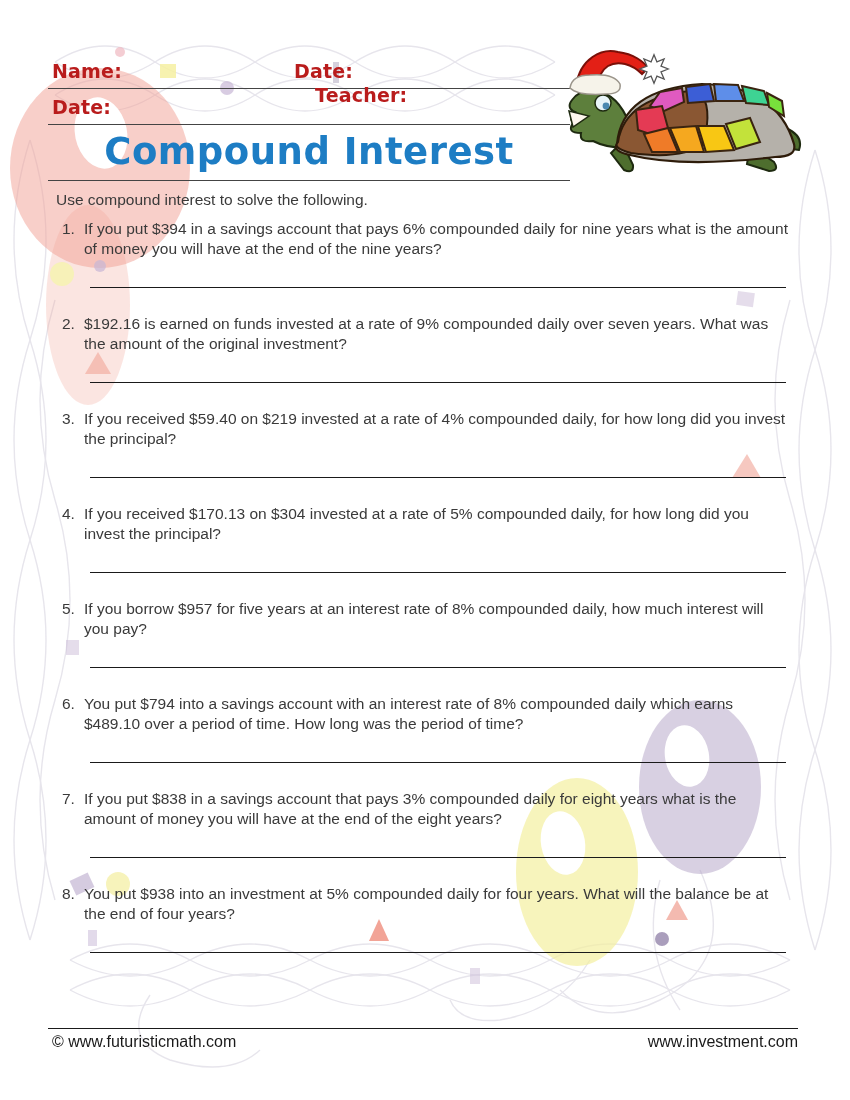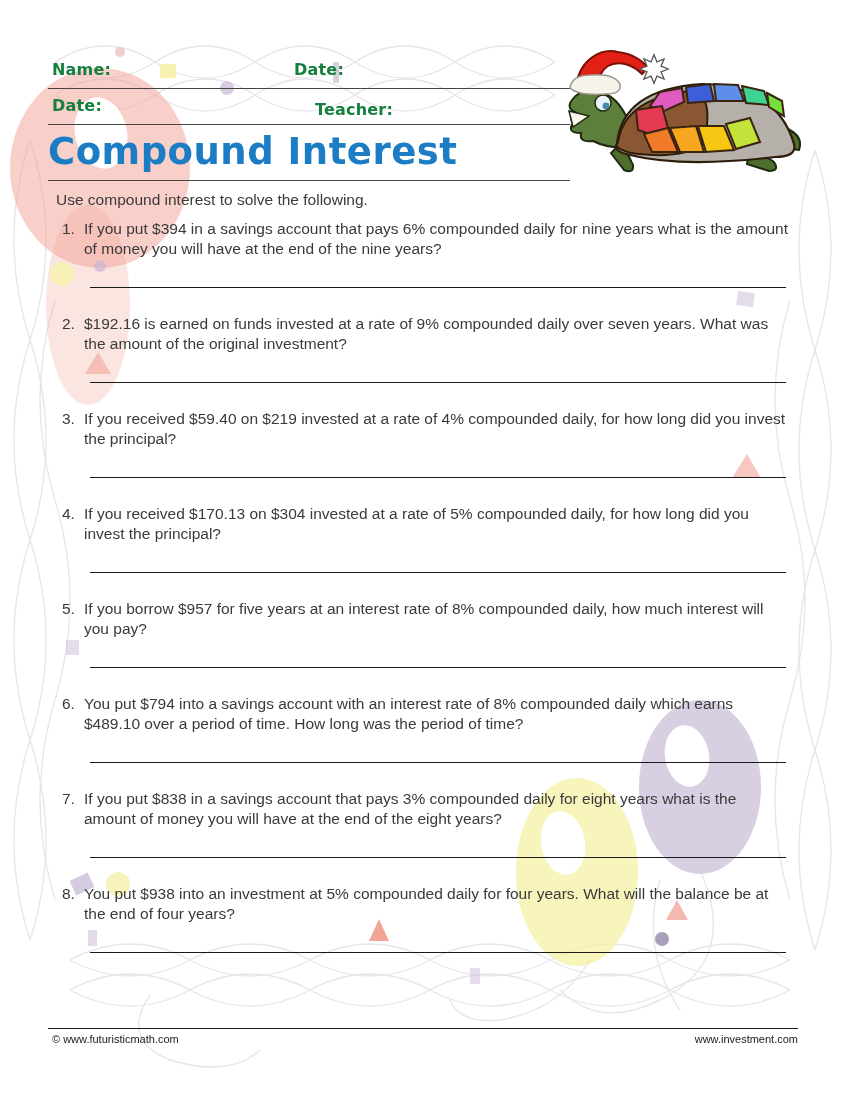--- a/index.html
+++ b/index.html
@@ -7,26 +7,26 @@
     width:850px;height:1100px;position:relative;overflow:hidden;
     background:#ffffff;
     font-family:"Liberation Sans", sans-serif;
   }
   .bg-watermark{position:absolute;left:0;top:0;z-index:0;}
 
   
   .field-label{
     position:absolute;z-index:2;
     font-family:"DejaVu Sans", sans-serif;
-    font-size:16px;font-weight:bold;color:#15803d;letter-spacing:0.2px;
+    font-size:19px;font-weight:bold;color:#b91c1c;letter-spacing:0.2px;
   }
   .hline{position:absolute;z-index:2;height:0;border-top:1.2px solid #444;}
   .worksheet-title{
     position:absolute;z-index:2;left:48px;top:130px;width:522px;
-    text-align:left;
+    text-align:center;
     font-family:"DejaVu Sans", sans-serif;
     font-size:37px;font-weight:bold;color:#1d7dc4;letter-spacing:0.5px;
   }
   .turtle-wrap{position:absolute;left:562px;top:44px;width:240px;height:136px;z-index:2;}
 
   
   .instruction{
     position:absolute;left:56px;top:191px;z-index:2;
     font-size:15.5px;color:#3a3a3a;
   }
@@ -37,21 +37,21 @@
   }
   .qnum{width:20px;flex:0 0 20px;}
   .qtext{margin-left:2px;width:708px;}
   .answer-line{
     position:absolute;left:90px;width:696px;z-index:2;
     border-top:1.3px solid #1a1a1a;height:0;
   }
 
   
   .footer-line{position:absolute;left:48px;top:1028px;width:750px;border-top:1.2px solid #1a1a1a;height:0;z-index:2;}
-  .footer-text{position:absolute;top:1033px;z-index:2;font-size:11px;color:#1a1a1a;}
+  .footer-text{position:absolute;top:1033px;z-index:2;font-size:16px;color:#1a1a1a;}
   .footer-left{left:52px;}
   .footer-right{right:52px;}
 </style>
 </head>
 <body>
 
 <svg class="bg-watermark" width="850" height="1100" viewBox="0 0 850 1100">
   <g stroke="#e3e1e9" stroke-width="1.4" fill="none" opacity="0.85">
     <path d="M55 62 Q105 30 155 62 T255 62 T355 62 T455 62 T555 62"></path>
     <path d="M55 62 Q105 94 155 62 T255 62 T355 62 T455 62 T555 62"></path>
@@ -97,21 +97,21 @@
     <rect x="88" y="930" width="9" height="16" fill="#cbbcd8" opacity="0.55"></rect>
     <polygon points="369,941 389,941 379,919" fill="#ef8d7d" opacity="0.8"></polygon>
     <rect x="470" y="968" width="10" height="16" fill="#cbbcd8" opacity="0.5"></rect>
   </g>
 </svg>
 
 <div class="field-label" style="left:52px;top:60px">Name:</div>
 <div class="field-label" style="left:294px;top:60px">Date:</div>
 <div class="hline" style="left:48px;top:88px;width:522px"></div>
 <div class="field-label" style="left:52px;top:96px">Date:</div>
-<div class="field-label" style="left:315px;top:100px">Teacher:</div>
+<div class="field-label" style="left:315px;top:84px">Teacher:</div>
 <div class="hline" style="left:48px;top:124px;width:522px"></div>
 
 <div class="worksheet-title">Compound Interest</div>
 <div class="hline" style="left:48px;top:180px;width:522px"></div>
 
 <div class="turtle-wrap">
   <svg width="240" height="136" viewBox="0 0 240 136">
 
     <path d="M224 84 q18 8 13 22 q-13 0 -22 -12 z" fill="#4e6e2e" stroke="#1e2a10" stroke-width="2"></path>
     <path d="M188 102 l24 16 q6 9 -5 9 l-22 -7 z" fill="#4e6e2e" stroke="#1e2a10" stroke-width="2"></path>

